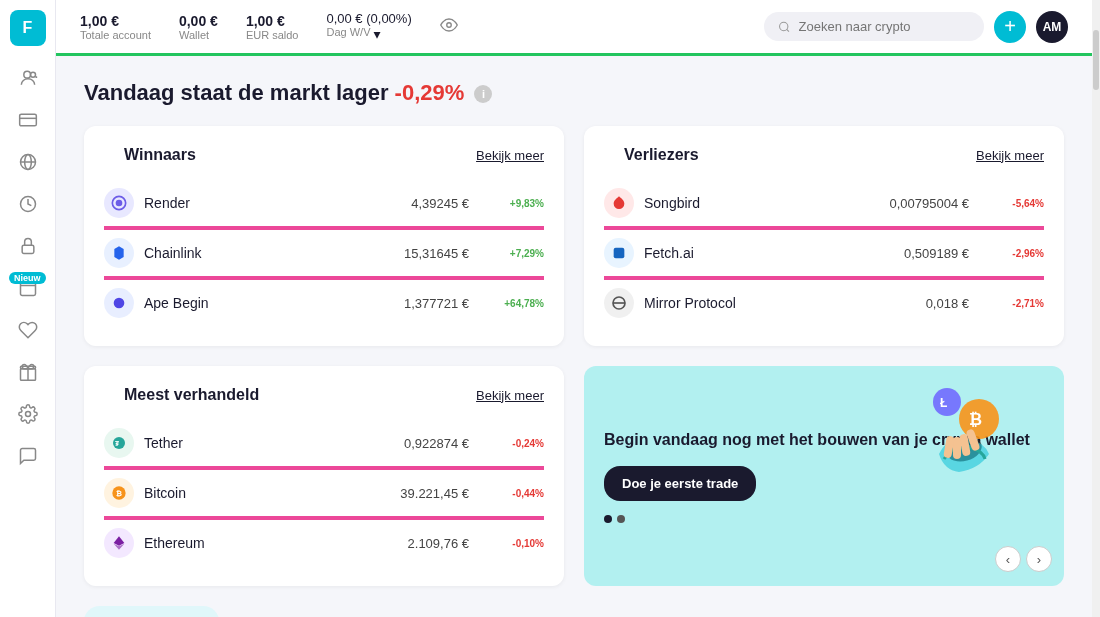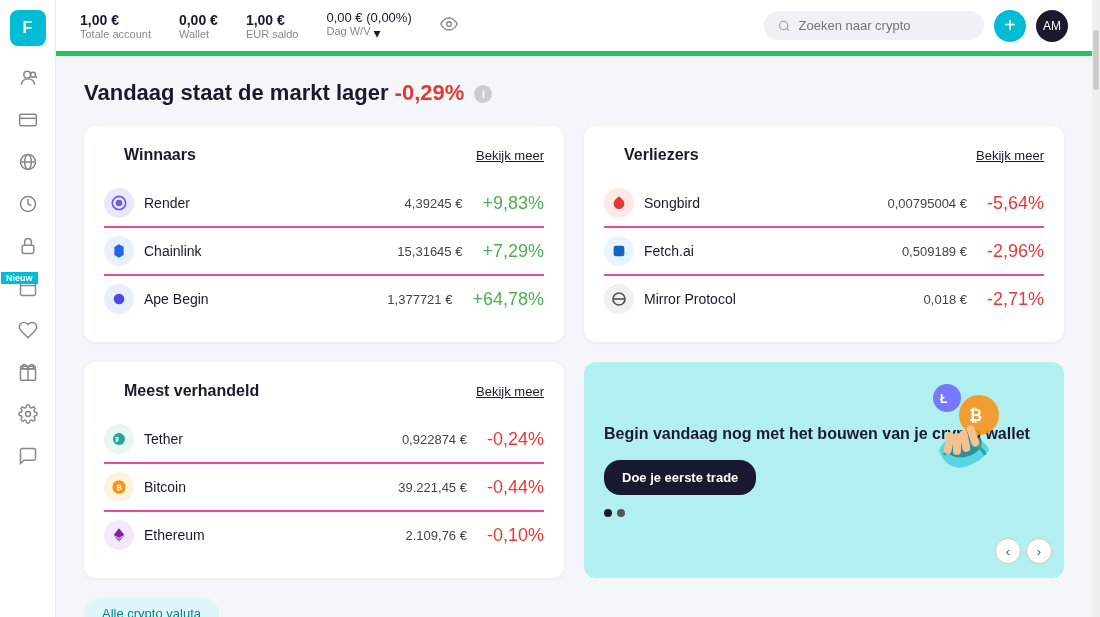--- a/index.html
+++ b/index.html
@@ -4,54 +4,54 @@
   <style>
     * { box-sizing: border-box; margin: 0; padding: 0; }
     body { font-family: -apple-system, BlinkMacSystemFont, 'Segoe UI', sans-serif; background: #f5f6fa; color: #1a1a2e; font-size: 14px; }
 
     
     .app-wrapper { display: flex; height: 617px; width: 1100px; overflow: hidden; }
     .sidebar { width: 56px; background: #fff; border-right: 1px solid #e8e8f0; display: flex; flex-direction: column; align-items: center; padding: 10px 0; gap: 6px; position: relative; z-index: 10; }
     .main-area { flex: 1; display: flex; flex-direction: column; overflow: hidden; }
 
     
-    .header { background: #fff; border-bottom: 5px solid #22c55e; padding: 0 24px; height: 56px; display: flex; align-items: center; gap: 32px; }
+    .header { background: #fff; border-bottom: 3px solid #22c55e; padding: 0 24px; height: 56px; display: flex; align-items: center; gap: 32px; }
     .header-stats { display: flex; gap: 28px; align-items: center; }
     .stat-item { display: flex; flex-direction: column; }
     .stat-value { font-size: 14px; font-weight: 600; color: #1a1a2e; }
     .stat-label { font-size: 11px; color: #888; }
     .dag-wv { display: flex; align-items: center; gap: 3px; font-size: 13px; color: #1a1a2e; }
     .eye-icon { color: #888; font-size: 16px; cursor: pointer; }
     .header-right { margin-left: auto; display: flex; align-items: center; gap: 10px; }
     .search-box { display: flex; align-items: center; gap: 8px; background: #f0f0f5; border-radius: 20px; padding: 7px 14px; width: 220px; }
     .search-box input { background: none; border: none; outline: none; font-size: 13px; color: #888; width: 100%; }
     .add-btn { width: 32px; height: 32px; background: #00bcd4; border-radius: 50%; border: none; color: #fff; font-size: 20px; cursor: pointer; display: flex; align-items: center; justify-content: center; font-weight: 300; }
-    .avatar { width: 32px; height: 32px; background: #1a1a2e; border-radius: 50%; color: #fff; font-size: 12px; font-weight: 400; display: flex; align-items: center; justify-content: center; }
+    .avatar { width: 32px; height: 32px; background: #1a1a2e; border-radius: 50%; color: #fff; font-size: 12px; font-weight: 700; display: flex; align-items: center; justify-content: center; }
 
     
     .content { flex: 1; overflow-y: auto; padding: 24px 28px; }
     .page-title { font-size: 22px; font-weight: 700; margin-bottom: 20px; }
     .page-title .negative { color: #e53935; }
     .info-icon { display: inline-flex; align-items: center; justify-content: center; width: 18px; height: 18px; background: #ccc; border-radius: 50%; color: #fff; font-size: 11px; font-weight: 700; cursor: pointer; vertical-align: middle; margin-left: 4px; }
 
     .cards-row { display: flex; gap: 20px; margin-bottom: 20px; }
 
     
     .card { background: #fff; border-radius: 12px; padding: 20px; box-shadow: 0 1px 4px rgba(0,0,0,0.06); }
     .card-half { flex: 1; }
     .card-header { display: flex; justify-content: space-between; align-items: center; margin-bottom: 16px; margin-left: 20px; }
     .card-title { font-size: 16px; font-weight: 700; }
     .bekijk-meer { font-size: 13px; color: #1a1a2e; text-decoration: underline; cursor: pointer; }
 
     .coin-row { display: flex; align-items: center; gap: 10px; padding: 8px 0; }
-    .coin-row:not(:last-child) { border-bottom: 2px solid #ec4899; }
+    .coin-row:not(:last-child) { border-bottom: 4px solid #ec4899; }
     .coin-icon { width: 30px; height: 30px; border-radius: 50%; display: flex; align-items: center; justify-content: center; font-size: 14px; font-weight: 700; flex-shrink: 0; }
     .coin-name { flex: 1; font-size: 14px; font-weight: 500; }
     .coin-price { font-size: 13px; color: #444; margin-right: 10px; white-space: nowrap; }
-    .coin-change { font-size: 18px; font-weight: 400; min-width: 55px; text-align: right; }
+    .coin-change { font-size: 10px; font-weight: 700; min-width: 55px; text-align: right; }
     .positive { color: #4caf50; }
     .negative-pct { color: #e53935; }
 
     
     .bottom-row { display: flex; gap: 20px; margin-bottom: 20px; }
     .promo-card { flex: 1; background: #b2f0f0; border-radius: 12px; padding: 22px 20px; display: flex; align-items: center; position: relative; overflow: hidden; min-height: 160px; }
     .promo-text { flex: 1; }
     .promo-title { font-size: 16px; font-weight: 700; color: #1a1a2e; margin-bottom: 14px; line-height: 1.4; }
     .promo-btn { background: #1a1a2e; color: #fff; border: none; border-radius: 16px; padding: 10px 18px; font-size: 13px; font-weight: 600; cursor: pointer; }
     .promo-dots { display: flex; gap: 5px; margin-top: 14px; }
@@ -62,21 +62,21 @@
 
     
     .crypto-3d { width: 100px; height: 110px; position: absolute; right: 55px; top: 8px; }
 
     
     .alle-crypto-btn { background: #e0f7fa; color: #00838f; border: none; border-radius: 20px; padding: 8px 18px; font-size: 13px; font-weight: 500; cursor: pointer; margin-bottom: 16px; }
 
     
     .sidebar-logo { width: 36px; height: 36px; background: #00bcd4; border-radius: 8px; display: flex; align-items: center; justify-content: center; color: #fff; font-weight: 700; font-size: 16px; margin-bottom: 8px; }
     .sidebar-icon { width: 36px; height: 36px; display: flex; align-items: center; justify-content: center; border-radius: 8px; cursor: pointer; color: #888; font-size: 18px; position: relative; }
-    .new-badge { position: absolute; top: 2px; right: 8px; background: #00bcd4; color: #fff; font-size: 9px; font-weight: 700; padding: 1px 5px; border-radius: 0; }
+    .new-badge { position: absolute; top: 2px; right: 0; background: #00bcd4; color: #fff; font-size: 9px; font-weight: 700; padding: 1px 5px; border-radius: 6px; }
 
     
     .render-icon { background: #e8e8ff; color: #6c5ce7; }
     .chainlink-icon { background: #e8f0ff; color: #2563eb; }
     .ape-icon { background: #e8eeff; color: #4f46e5; }
     .songbird-icon { background: #ffe8e8; color: #e53935; }
     .fetchai-icon { background: #e8f4ff; color: #1565c0; }
     .mirror-icon { background: #f0f0f0; color: #555; }
     .tether-icon { background: #e8f7f0; color: #26a69a; }
     .bitcoin-icon { background: #fff3e0; color: #f57c00; }

